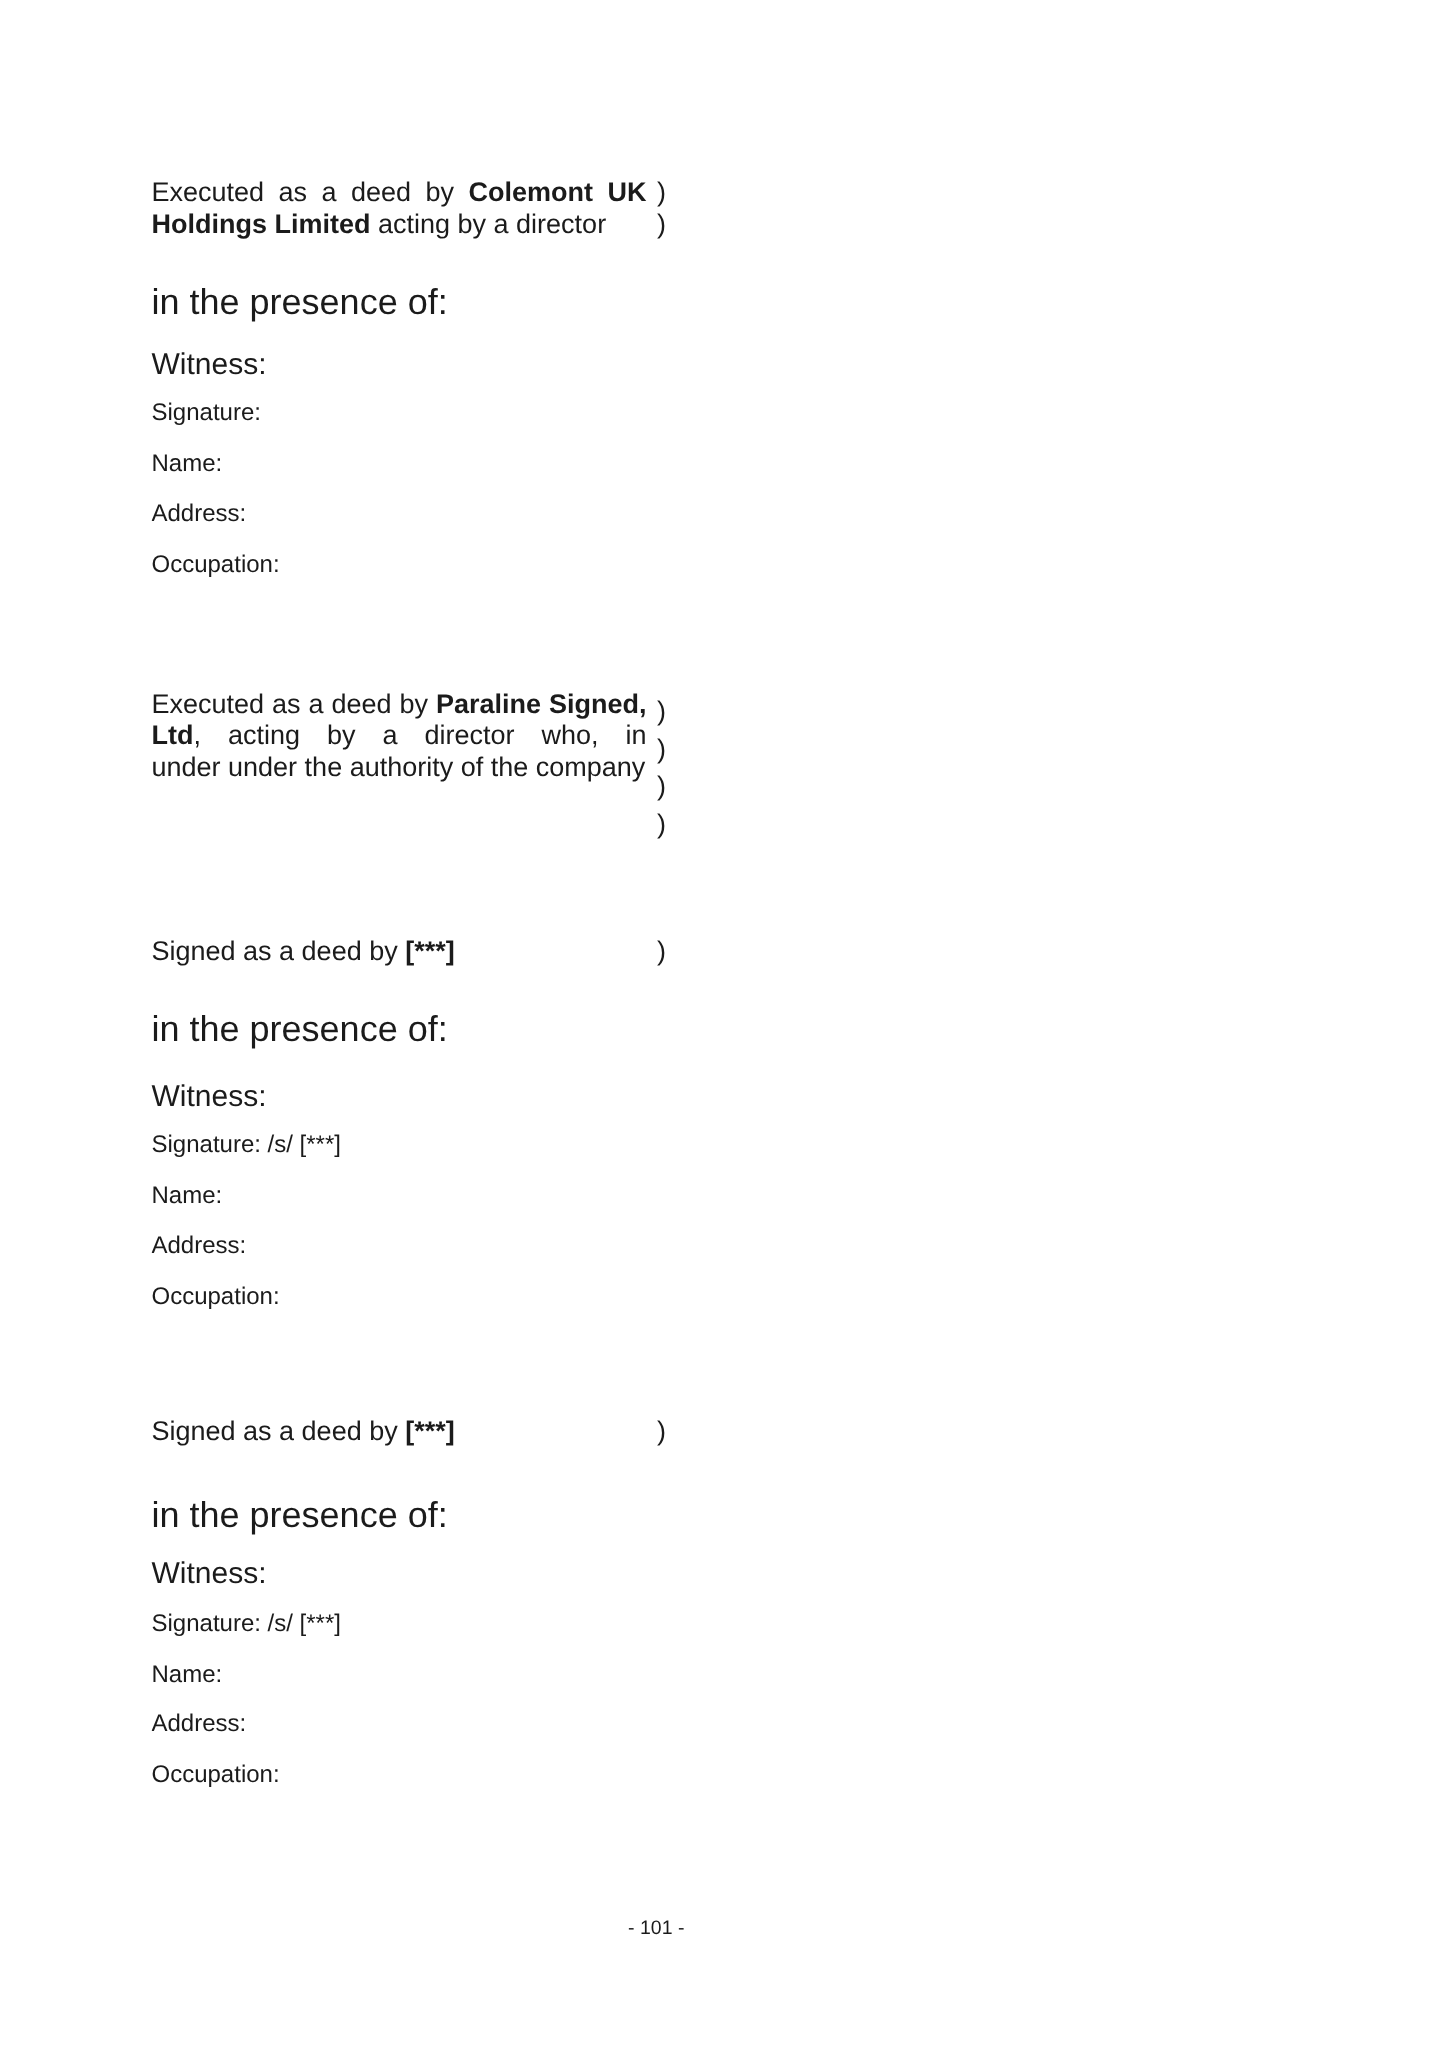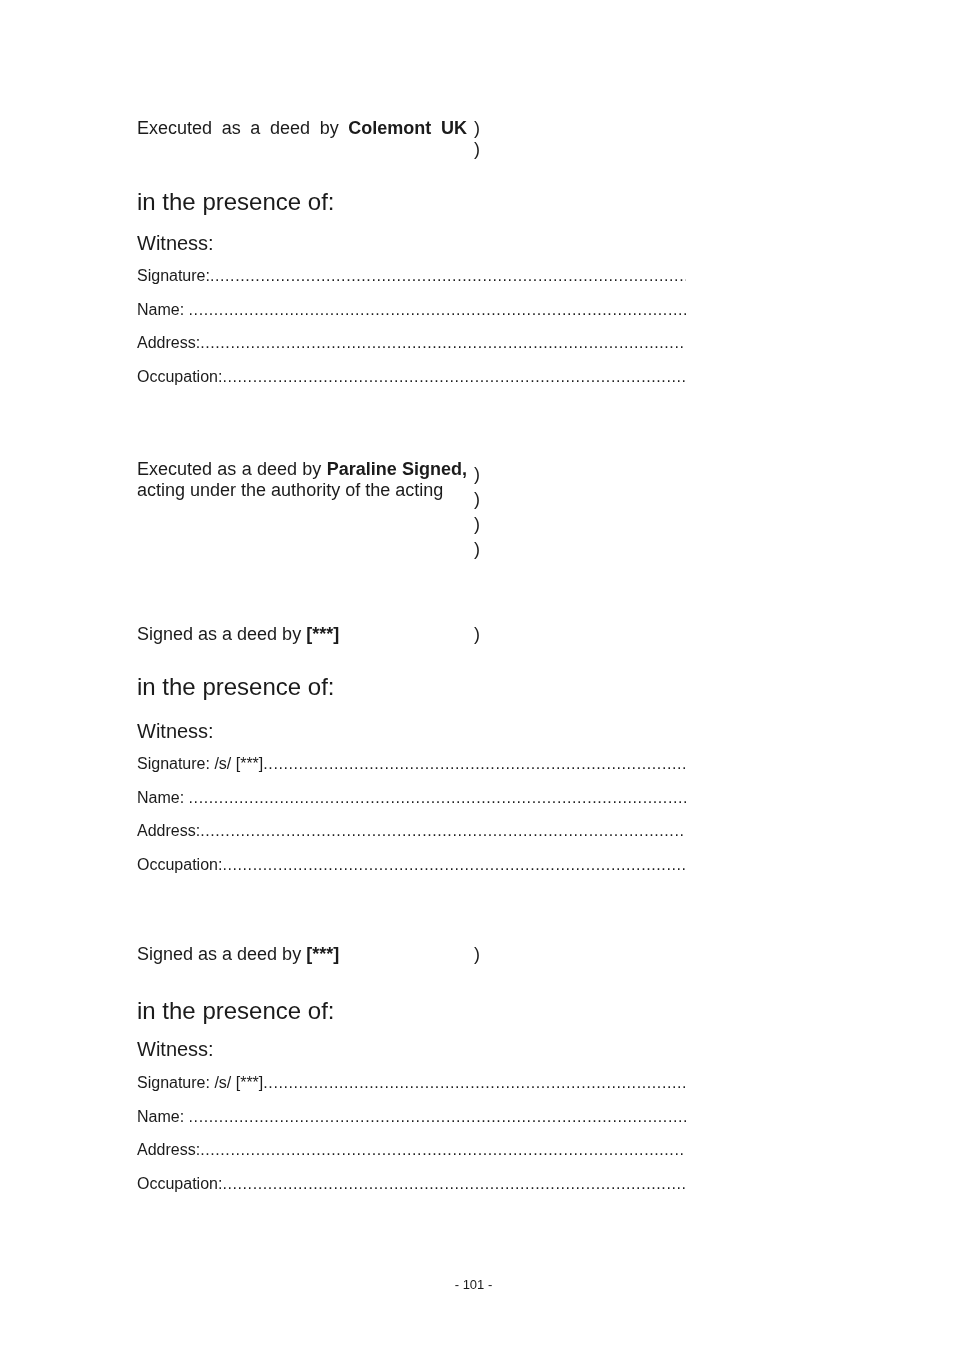--- a/index.html
+++ b/index.html
@@ -9,21 +9,21 @@
   html,body{margin:0;padding:0;background:#e8e8e8;}
   .page{
     position:relative;
     width:965px;height:1365px;
     margin:0 auto;
     background:var(--bg);
     color:var(--text);
     font-family:"Liberation Sans","DejaVu Sans",sans-serif;
     overflow:hidden;
   }
-  .abs{position:absolute;margin-left:36px;}
+  .abs{position:absolute;}
   
   .heading{
     left:101px;
     width:330px;
     font-size:18px;
     line-height:21px;
   }
   .hline{white-space:nowrap;}
   .hline.just{text-align:justify;text-align-last:justify;}
   .b{font-weight:bold;}
@@ -52,20 +52,21 @@
     width:549px;
   }
   .frow{
     display:flex;
     align-items:baseline;
     font-size:16px;
     line-height:20px;
     height:20px;
     margin-bottom:13.5px;
     overflow:hidden;
+    flex-direction:column;
   }
   .flabel{white-space:pre;flex:0 0 auto;}
   .dots{
     flex:1 1 auto;
     white-space:nowrap;
     overflow:hidden;
     letter-spacing:0.6px;
   }
   .footer{
     left:0;top:1277px;
@@ -75,20 +76,21 @@
     line-height:16px;
   }
 </style>
 </head>
 <body>
 
 <div class="page">
 
   <div class="abs heading" style="top:118px">
     <div class="hline just"><span>Executed as a deed by </span><span class="b">Colemont UK</span></div>
+    <div class="hline"><span class="b">Holdings Limited</span><span> acting by a director</span></div>
   </div>
   <div class="abs paren-col p2" style="top:118px">
     <div class="paren">)</div>
     <div class="paren">)</div>
   </div>
   <div class="abs presence" style="top:191px">in the presence of:</div>
   <div class="abs witness" style="top:233px">Witness:</div>
   <div class="abs fields" style="top:266px">
     <div class="frow">
         <span class="flabel">Signature:</span>
@@ -103,21 +105,22 @@
         <span class="dots">........................................................................................................................................................................................</span>
       </div>
     <div class="frow">
         <span class="flabel">Occupation:</span>
         <span class="dots">........................................................................................................................................................................................</span>
       </div>
   </div>
 
   <div class="abs heading" style="top:459px">
     <div class="hline just"><span>Executed as a deed by </span><span class="b">Paraline Signed,</span></div>
-    <div class="hline"><span>acting under the authority of the acting</span></div>
+    <div class="hline just"><span class="b">Ltd</span><span>, acting by a director who, in</span></div>
+    <div class="hline"><span>under under the authority of the company</span></div>
   </div>
   <div class="abs paren-col p4" style="top:462px">
     <div class="paren">)</div>
     <div class="paren">)</div>
     <div class="paren">)</div>
     <div class="paren">)</div>
   </div>
 
   <div class="abs heading" style="top:624px">
     <div class="hline"><span>Signed as a deed by </span><span class="b">[***]</span></div>

